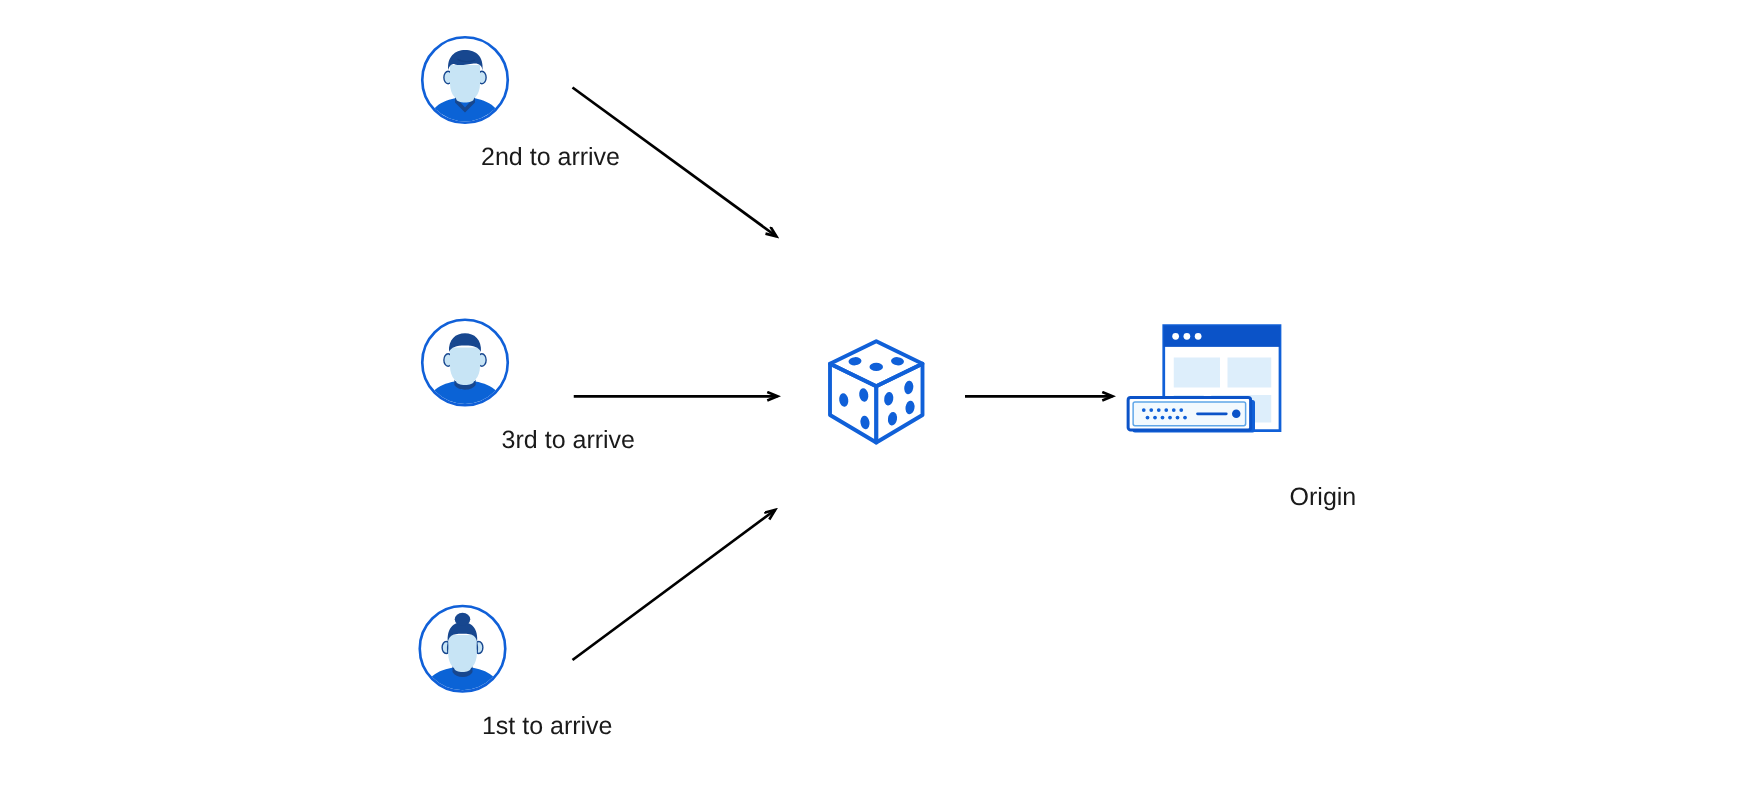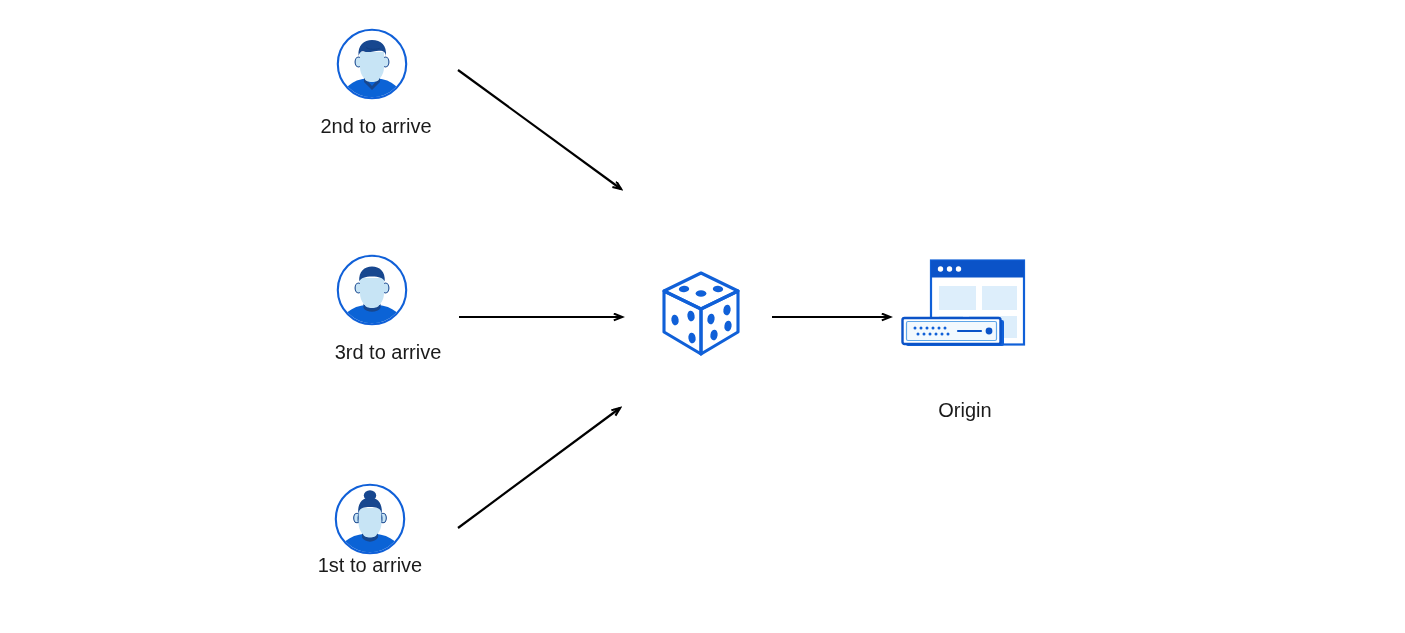--- a/index.html
+++ b/index.html
@@ -16,21 +16,21 @@
     height: 633px;
     background: #ffffff;
     overflow: hidden;
   }
   .node {
     position: absolute;
   }
   .node-label {
     position: absolute;
     width: 240px;
-    text-align: center;
+    text-align: right;
     font-size: 20px;
     line-height: 24px;
     color: #1a1a1a;
     font-family: "Liberation Sans", sans-serif;
     white-space: nowrap;
   }
   .avatar {
     position: absolute;
     width: 72px;
     height: 72px;
@@ -132,21 +132,21 @@
         <ellipse cx="23" cy="35" rx="3.3" ry="4.8" fill="#c7e4f5" stroke="#17478f" stroke-width="1.1"></ellipse>
         <ellipse cx="49" cy="35" rx="3.3" ry="4.8" fill="#c7e4f5" stroke="#17478f" stroke-width="1.1"></ellipse>
         <path d="M24.5 25 h23 v14.5 c0 9 -5.2 14.5 -11.5 14.5 C29.7 54 24.5 48.5 24.5 39.5 Z" fill="#c7e4f5"></path>
 
         <path d="M24.3 31 C23.2 19.5 29 14.5 36 14.5 C43 14.5 48.8 19.5 47.7 31 C46.8 26 45 24 36 24 C27 24 25.2 26 24.3 31 Z" fill="#17478f"></path>
         <ellipse cx="36" cy="12.4" rx="6.2" ry="5.2" fill="#17478f"></ellipse>
         <path d="M24.4 30 C25 34.5 24.6 38 24.1 40.5 C23 36.5 23.6 32.5 24.4 30 Z" fill="#17478f"></path>
         <path d="M47.6 30 C47 34.5 47.4 38 47.9 40.5 C49 36.5 48.4 32.5 47.6 30 Z" fill="#17478f"></path>
       </g>
     </svg>
-    <div class="node-label" style="left:250px; top:553px;">1st to arrive</div>
+    <div class="node-label" style="left:250px; top:569px;">1st to arrive</div>
   </div>
 
   <div class="node" style="left:0px; top:0px;">
     <svg class="dice" style="left:658px; top:268px;" viewBox="0 0 86 92" xmlns="http://www.w3.org/2000/svg">
       <g fill="none" stroke="#1060d8" stroke-width="3.1" stroke-linejoin="round" stroke-linecap="round">
 
         <path d="M43 5 L80 23 L43 41 L6 23 Z"></path>
 
         <path d="M6 23 L43 41 L43 86 L6 64 Z"></path>
 
@@ -208,16 +208,16 @@
             <circle cx="30" cy="76" r="1.5"></circle>
           <circle cx="36" cy="76" r="1.5"></circle>
             <circle cx="42" cy="76" r="1.5"></circle>
             <circle cx="48" cy="76" r="1.5"></circle>
         </g>
 
         <line x1="58" y1="73" x2="81" y2="73" stroke="#0b53c8" stroke-width="2.2" stroke-linecap="round"></line>
         <circle cx="89" cy="73" r="3.4" fill="#0b53c8"></circle>
       </g>
     </svg>
-    <div class="node-label" style="left:845px; top:398px;">Origin</div>
+    <div class="node-label" style="left:845px; top:386px;">Origin</div>
   </div>
 
 </div>
 
 </body></html>

